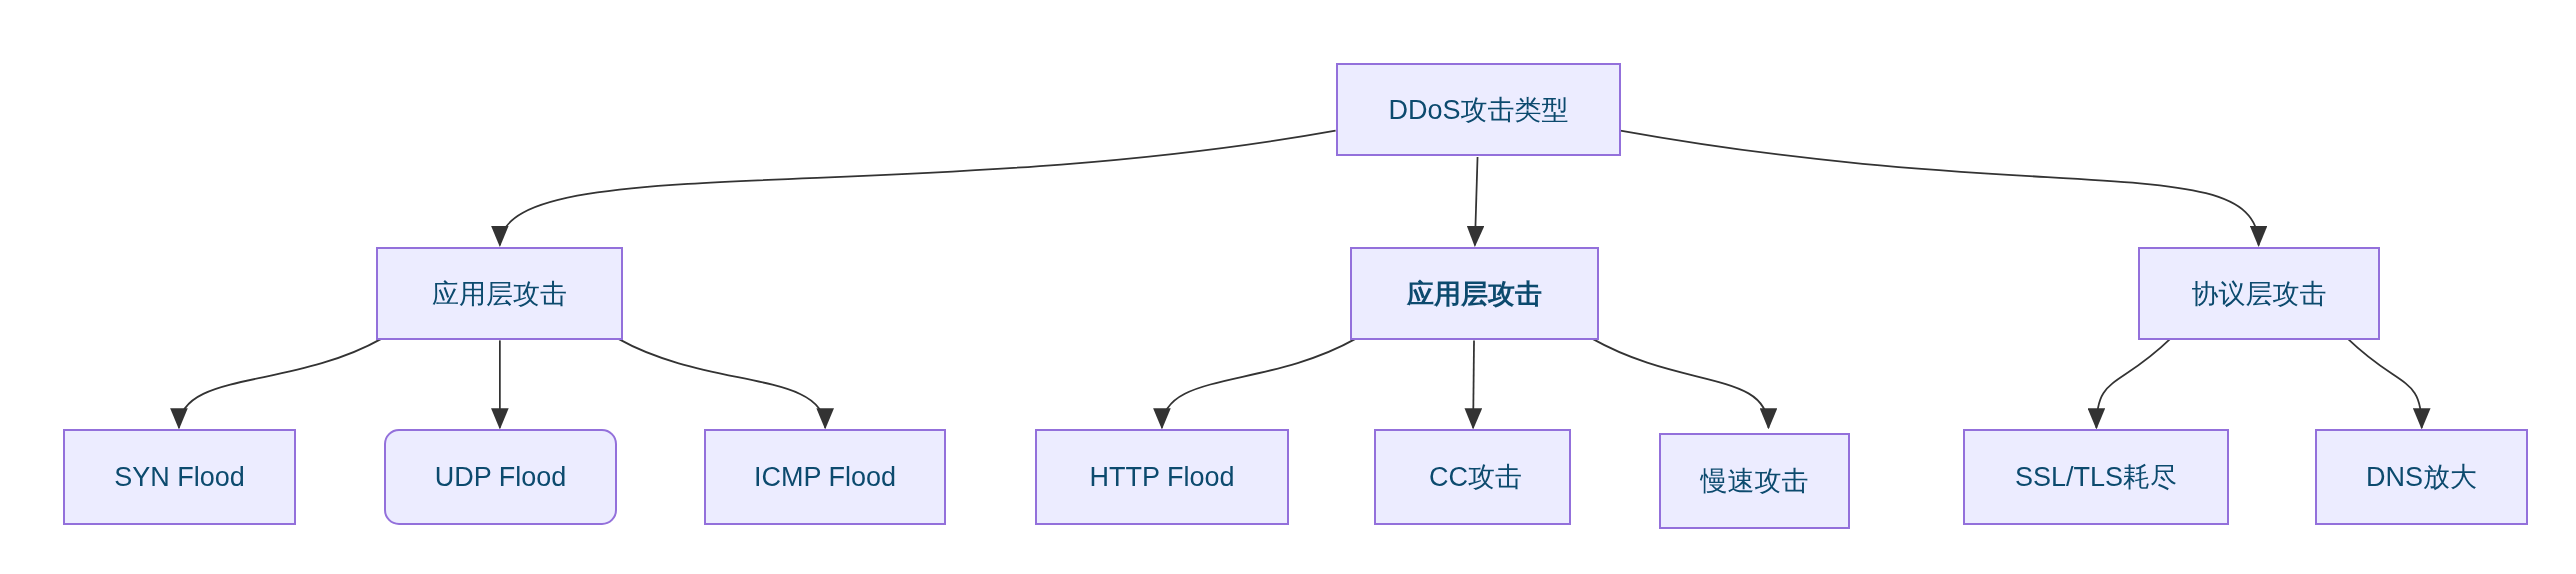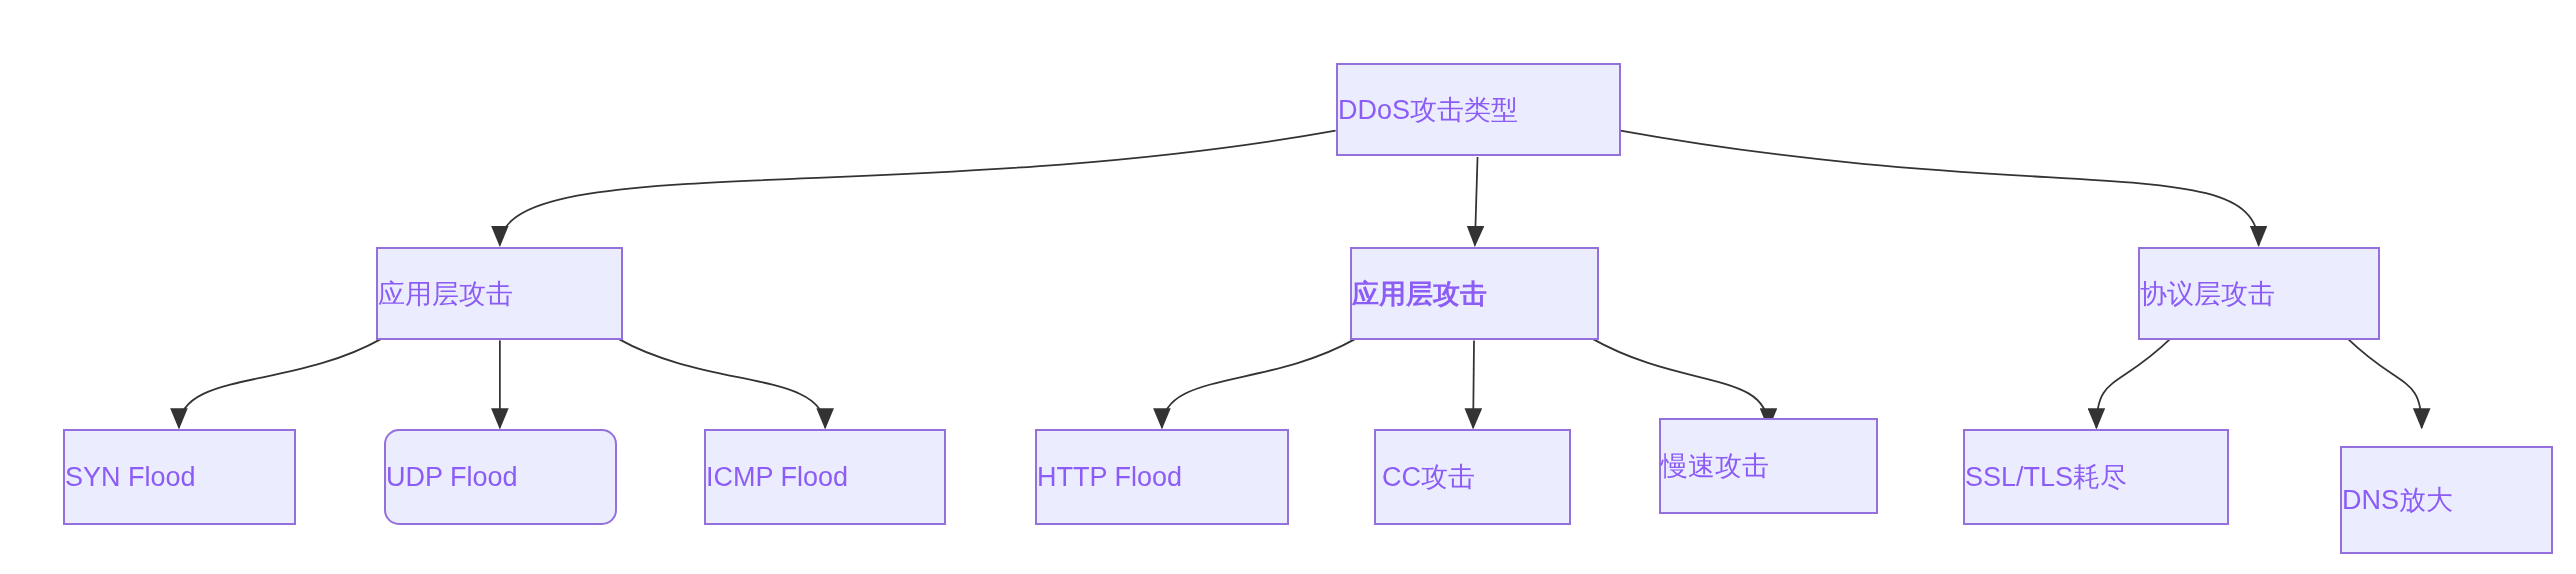--- a/index.html
+++ b/index.html
@@ -19,42 +19,43 @@
     position: absolute;
     left: 0;
     top: 0;
     pointer-events: none;
   }
   .node {
     position: absolute;
     box-sizing: border-box;
     background: #ECECFF;
     border: 2.2px solid #9370DB;
-    color: #8b5cf6;
+    color: #0c4a6e;
     display: flex;
     align-items: center;
+    justify-content: center;
     font-size: 27px;
     text-align: center;
     white-space: nowrap;
   }
   
   .n-root     { left: 1336px; top: 63px;  width: 285px; height: 93px; }
   
   .n-network  { left: 376px;  top: 247px; width: 247px; height: 93px; }
   .n-app      { left: 1350px; top: 247px; width: 249px; height: 93px; font-weight: bold; }
   .n-protocol { left: 2138px; top: 247px; width: 242px; height: 93px; }
   
   .n-syn      { left: 63px;   top: 429px; width: 233px; height: 96px; }
   .n-udp      { left: 384px;  top: 429px; width: 233px; height: 96px; border-radius: 15px; }
   .n-icmp     { left: 704px;  top: 429px; width: 242px; height: 96px; }
   .n-http     { left: 1035px; top: 429px; width: 254px; height: 96px; }
   .n-cc       { left: 1374px; top: 429px; width: 197px; height: 96px; padding-left: 6px; }
-  .n-slow     { left: 1659px; top: 418px; width: 219px; height: 96px; }
+  .n-slow     { left: 1659px; top: 433px; width: 191px; height: 96px; }
   .n-ssl      { left: 1963px; top: 429px; width: 266px; height: 96px; }
-  .n-dns      { left: 2315px; top: 446px; width: 213px; height: 108px; margin-left: 25px; }
+  .n-dns      { left: 2315px; top: 429px; width: 213px; height: 96px; }
 </style>
 </head>
 <body>
 
 <div id="canvas">
 
   <svg class="edge-layer" width="2576" height="575" viewBox="0 0 2922 652">
     <defs>
       <marker id="arrow" viewBox="0 0 12 10" refX="11" refY="5" markerUnits="userSpaceOnUse" markerWidth="24" markerHeight="20" orient="auto">
         <path d="M 0 0 L 12 5 L 0 10 z" fill="#333333"></path>

